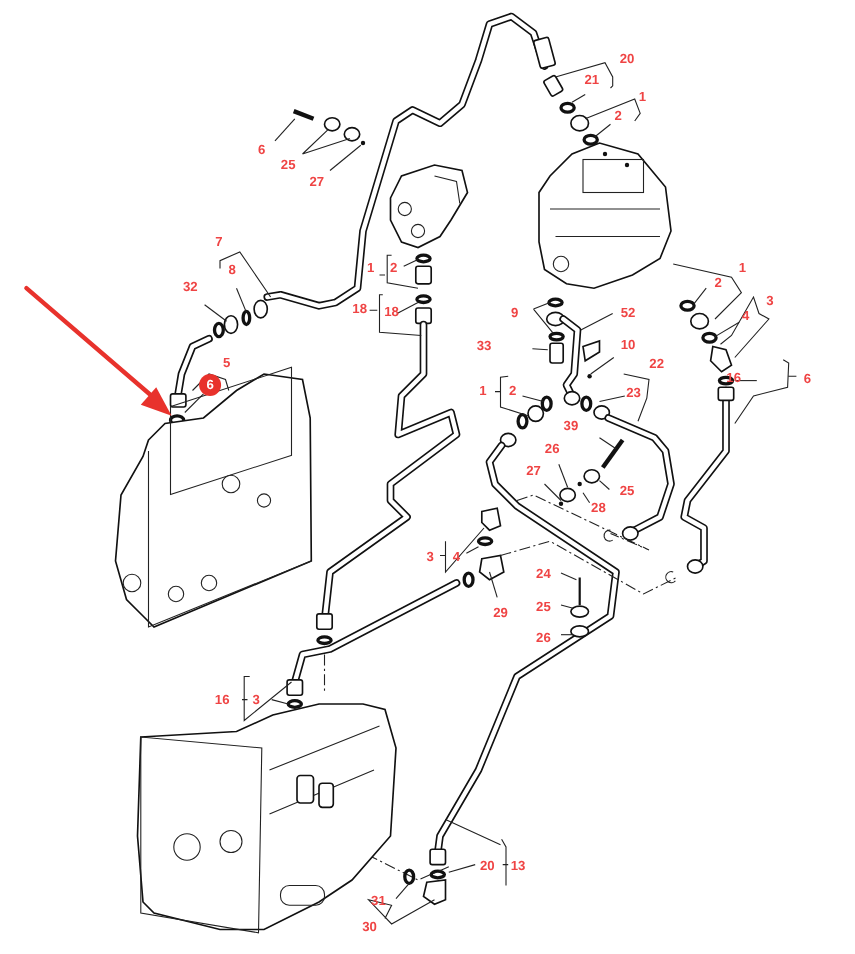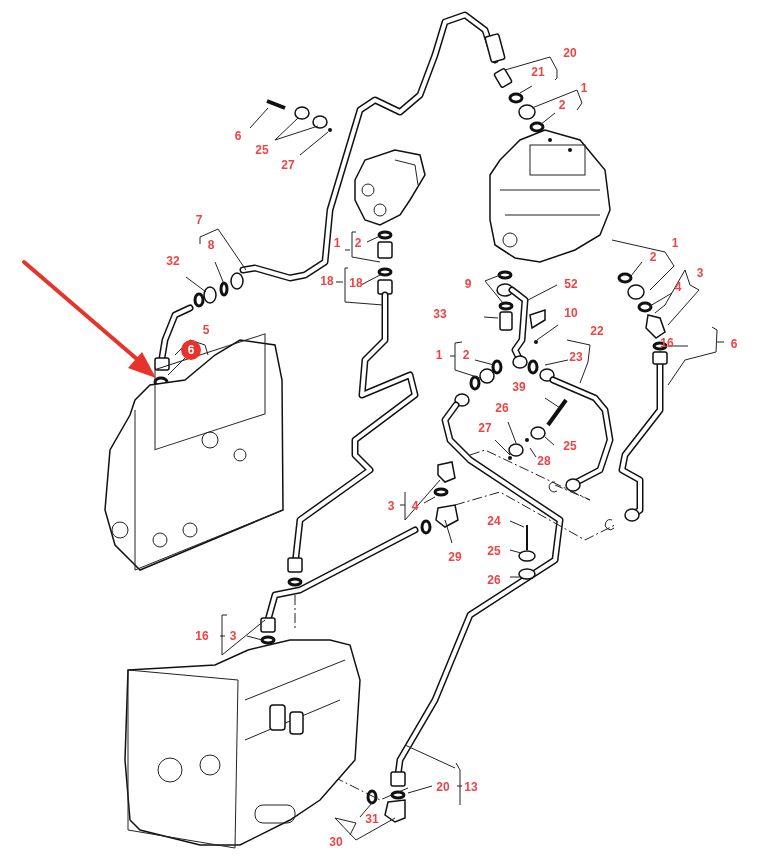--- a/index.html
+++ b/index.html
@@ -291,14 +291,14 @@
 <div class="callout" style="left:391px;top:506px">3</div>
 <div class="callout" style="left:415px;top:506px">4</div>
 <div class="callout" style="left:455px;top:557px">29</div>
 <div class="callout" style="left:494px;top:521px">24</div>
 <div class="callout" style="left:494px;top:551px">25</div>
 <div class="callout" style="left:494px;top:580px">26</div>
 <div class="callout" style="left:202px;top:636px">16</div>
 <div class="callout" style="left:233px;top:636px">3</div>
 <div class="callout" style="left:443px;top:787px">20</div>
 <div class="callout" style="left:471px;top:787px">13</div>
-<div class="callout" style="left:372px;top:819px">31</div>
+<div class="callout" style="left:344px;top:819px">31</div>
 <div class="callout" style="left:336px;top:842px">30</div>
 
 </body></html>

